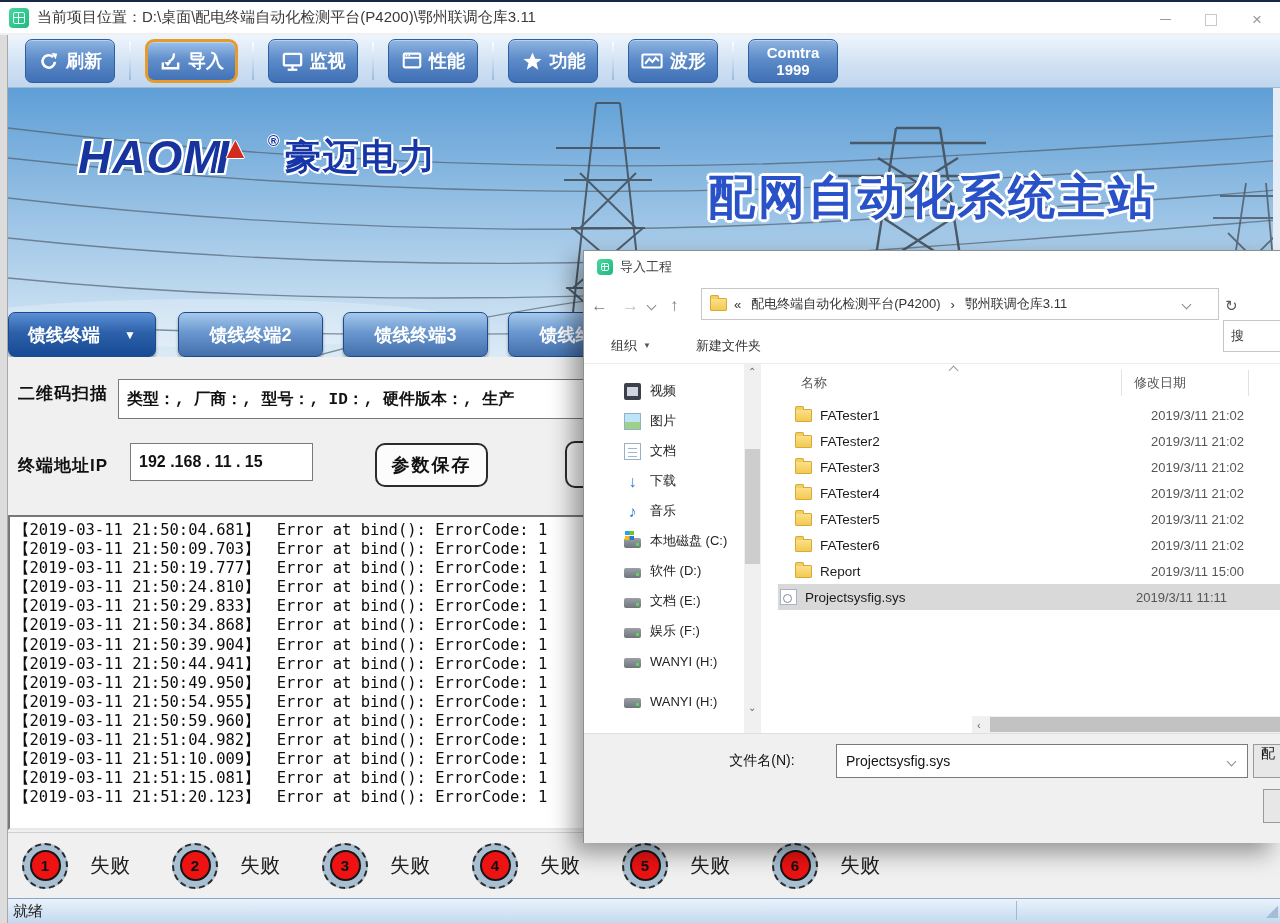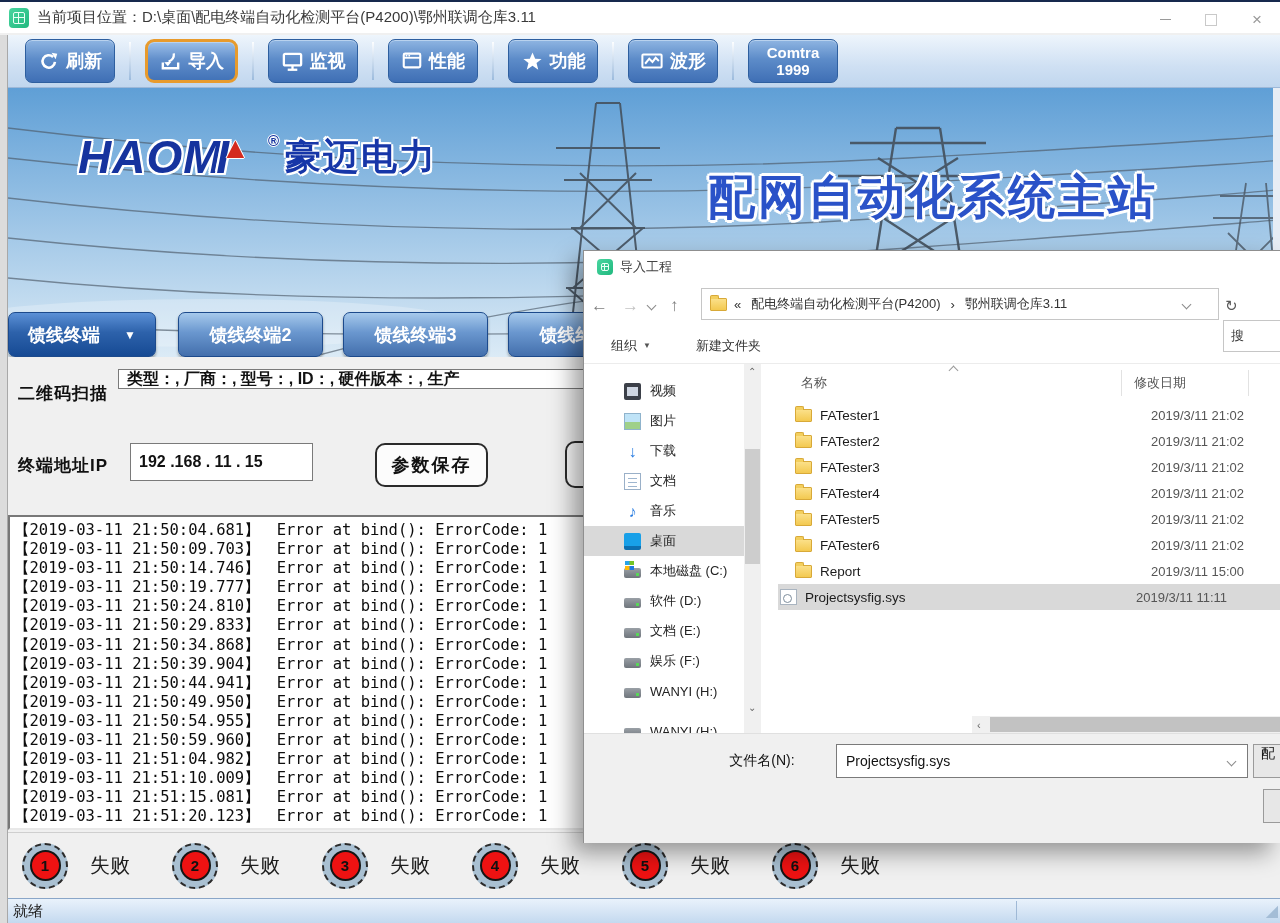--- a/index.html
+++ b/index.html
@@ -294,36 +294,35 @@
 </div>
 <div class="tab abs" style="left:343px; width:145px;">
   <span>馈线终端3</span>
 </div>
 <div class="tab abs" style="left:508px; width:145px;">
   <span>馈线终端4</span>
 </div>
 
 <div id="form-area" class="abs">
   <span class="flabel" style="left:10px; top:25px;">二维码扫描</span>
-  <div class="finput" style="left:110px; top:12px; width:500px; height:20px;">
+  <div class="finput" style="left:110px; top:22px; width:500px; height:40px;font-family:Liberation Mono, monospace;">
     <span>类型：, 厂商：, 型号：, ID：, 硬件版本：, 生产</span>
   </div>
   <span class="flabel" style="left:10px; top:97px;">终端地址IP</span>
   <div class="finput" style="left:122px; top:86px; width:183px; height:38px;">
     <span>192 .168 . 11 . 15</span>
   </div>
   <button id="save-btn">参数保存</button>
   <div id="cut-btn"></div>
 </div>
 
 <div id="log" class="abs">
 
 <div class="log-line"><span>【2019-03-11 21:50:04.681】</span><span class="log-msg">Error at bind(): ErrorCode: 1</span></div>
     <div class="log-line"><span>【2019-03-11 21:50:09.703】</span><span class="log-msg">Error at bind(): ErrorCode: 1</span></div>
-    <div class="log-line"><span>【2019-03-11 21:50:14.746】</span><span class="log-msg">Error at bind(): ErrorCode: 1</span></div>
     <div class="log-line"><span>【2019-03-11 21:50:19.777】</span><span class="log-msg">Error at bind(): ErrorCode: 1</span></div>
     <div class="log-line"><span>【2019-03-11 21:50:24.810】</span><span class="log-msg">Error at bind(): ErrorCode: 1</span></div>
     <div class="log-line"><span>【2019-03-11 21:50:29.833】</span><span class="log-msg">Error at bind(): ErrorCode: 1</span></div>
     <div class="log-line"><span>【2019-03-11 21:50:34.868】</span><span class="log-msg">Error at bind(): ErrorCode: 1</span></div>
     <div class="log-line"><span>【2019-03-11 21:50:39.904】</span><span class="log-msg">Error at bind(): ErrorCode: 1</span></div>
     <div class="log-line"><span>【2019-03-11 21:50:44.941】</span><span class="log-msg">Error at bind(): ErrorCode: 1</span></div>
     <div class="log-line"><span>【2019-03-11 21:50:49.950】</span><span class="log-msg">Error at bind(): ErrorCode: 1</span></div>
     <div class="log-line"><span>【2019-03-11 21:50:54.955】</span><span class="log-msg">Error at bind(): ErrorCode: 1</span></div>
     <div class="log-line"><span>【2019-03-11 21:50:59.960】</span><span class="log-msg">Error at bind(): ErrorCode: 1</span></div>
     <div class="log-line"><span>【2019-03-11 21:51:04.982】</span><span class="log-msg">Error at bind(): ErrorCode: 1</span></div>
@@ -418,34 +417,30 @@
 
     <div class="snav">
           <span class="si videos-icon"></span>
           <span>视频</span>
         </div>
         <div class="snav">
           <span class="si pictures-icon"></span>
           <span>图片</span>
         </div>
         <div class="snav">
+          <span class="si documents-icon"></span>
+          <span>文档</span>
+        </div>
+        <div class="snav">
           <span class="si downloads-icon"></span>
           <span>下载</span>
         </div>
         <div class="snav">
-          <span class="si documents-icon"></span>
-          <span>文档</span>
-        </div>
-        <div class="snav">
           <span class="si music-icon"></span>
           <span>音乐</span>
-        </div>
-        <div class="snav selected">
-          <span class="si desktop-icon"></span>
-          <span>桌面</span>
         </div>
         <div class="snav">
           <span class="si system-drive-icon"></span>
           <span>本地磁盘 (C:)</span>
         </div>
         <div class="snav">
           <span class="si drive-icon"></span>
           <span>软件 (D:)</span>
         </div>
         <div class="snav">

